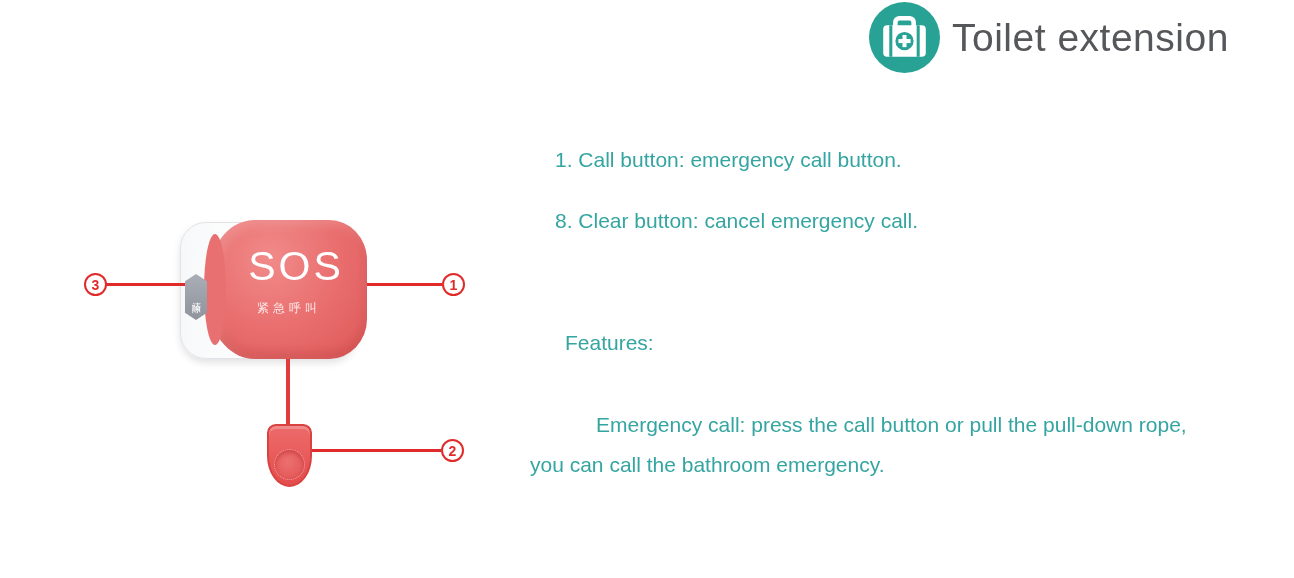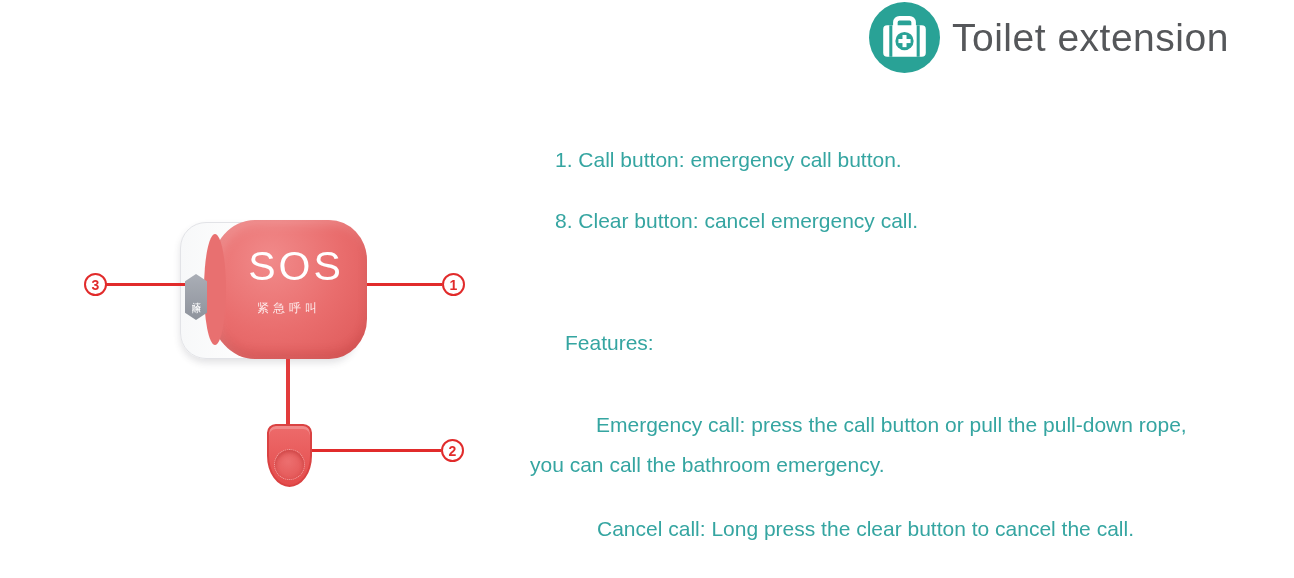--- a/index.html
+++ b/index.html
@@ -130,14 +130,13 @@
   <div class="callout-circle circ-2">2</div>
   <div class="callout-circle circ-3">3</div>
 </div>
 
 <div class="features">
   <div class="f-item-0">1. Call button: emergency call button.</div>
   <div class="f-item-1">8. Clear button: cancel emergency call.</div>
   <div class="f-head">Features:</div>
   <div class="f-det-0">Emergency call: press the call button or pull the pull-down rope,</div>
   <div class="f-det-1">you can call the bathroom emergency.</div>
-  <div class="f-det-2">Cancel call: Long press the clear button to cancel the call.</div>
 </div>
 
 </body></html>

